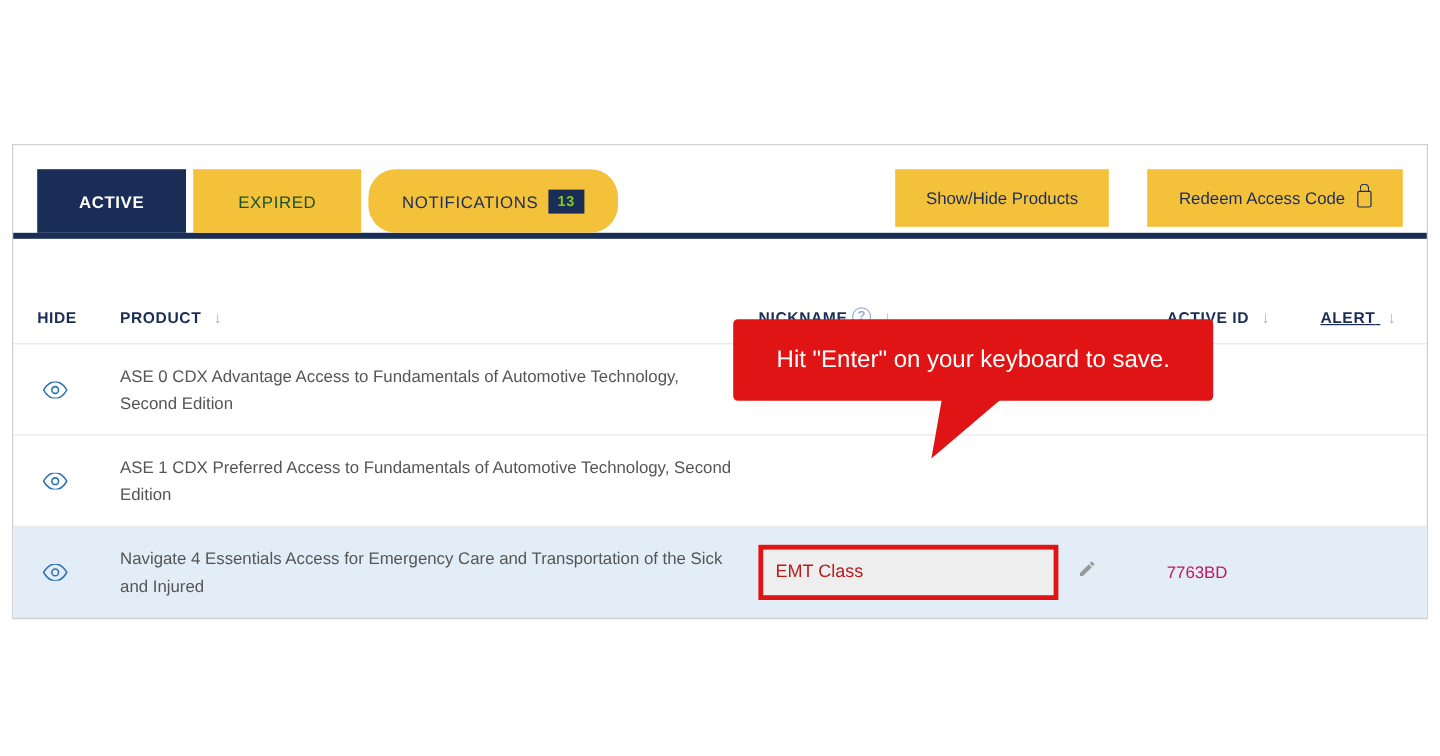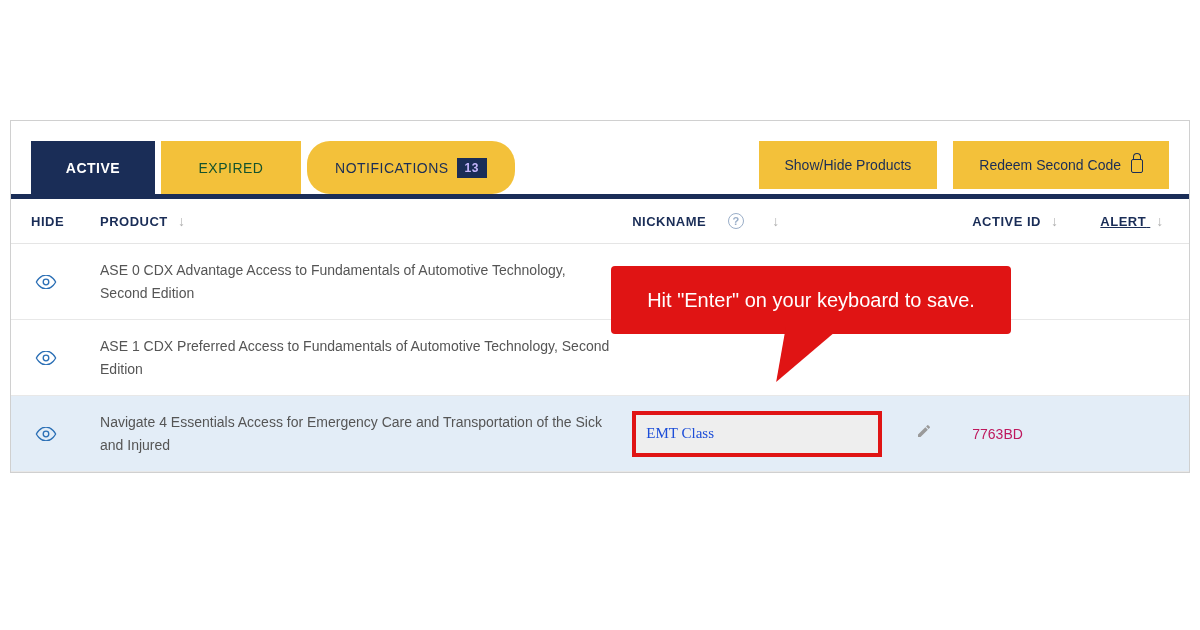--- a/index.html
+++ b/index.html
@@ -52,32 +52,32 @@
     width: 140px;
   }
   .tab-notifications {
     background: #f3c13a;
     color: #1a2d57;
     width: 208px;
     border-radius: 23px;
   }
   .badge {
     background: #1a2d57;
-    color: #c4b5fd;
+    color: #84cc16;
     font-size: 12px;
     padding: 3px 8px;
     margin-left: 8px;
     font-weight: 600;
   }
   .top-actions {
     position: absolute;
     right: 20px;
     top: 20px;
     display: flex;
-    gap: 16px;
+    gap: 32px;
   }
   .action-btn {
     background: #f3c13a;
     color: #1a2d57;
     font-size: 14px;
     padding: 14px 26px;
     cursor: pointer;
     display: flex;
     align-items: center;
     gap: 10px;
@@ -104,24 +104,25 @@
   }
   .header-row {
     display: flex;
     align-items: center;
     padding: 14px 0;
     border-bottom: 1px solid #e5e5e5;
     font-weight: 700;
     color: #1a2d57;
     font-size: 13px;
     letter-spacing: 0.5px;
+    margin-top: 43px;
   }
   .col-hide { width: 90px; padding-left: 20px; }
   .col-product { width: 540px; }
-  .col-nickname { width: 345px; display:flex; align-items:center; gap:22px; }
+  .col-nickname { width: 345px; display:flex; align-items:center; gap:4px; }
   .col-courseid { width: 130px; }
   .col-alert { width: 90px; text-decoration: underline; }
   .sort-arrow {
     color: #b0b0b0;
     font-size: 14px;
     margin-left: 6px;
     display: inline-block;
   }
   .help-circle {
     width: 16px;
@@ -153,23 +154,23 @@
     height: 14px;
   }
   .eye-icon svg { display:block; }
   .nickname-input {
     width: 250px;
     height: 46px;
     border: 4px solid #e01414;
     background: #eeeeee;
     padding: 0 10px;
     font-size: 15px;
-    color: #1d4ed8;
+    color: #b91c1c;
     outline: none;
-    font-family: Liberation Serif, serif;
+    font-family: Liberation Sans, sans-serif;
   }
   .pencil-icon {
     color: #9a9a9a;
     font-size: 18px;
     margin-left: 12px;
     transform: rotate(0deg);
   }
   .callout {
     position: absolute;
     top: 145px;
@@ -208,21 +209,21 @@
       <div class="tab tab-notifications">
         <span>NOTIFICATIONS</span>
         <span class="badge">13</span>
       </div>
     </div>
     <div class="top-actions">
       <div class="action-btn">
         <span>Show/Hide Products</span>
       </div>
       <div class="action-btn">
-        <span>Redeem Second Code</span>
+        <span>Redeem Access Code</span>
         <span class="lock-icon"></span>
       </div>
     </div>
   </div>
 
   <div class="header-row">
     <div class="col-hide">
       <span>HIDE</span>
     </div>
     <div class="col-product">

